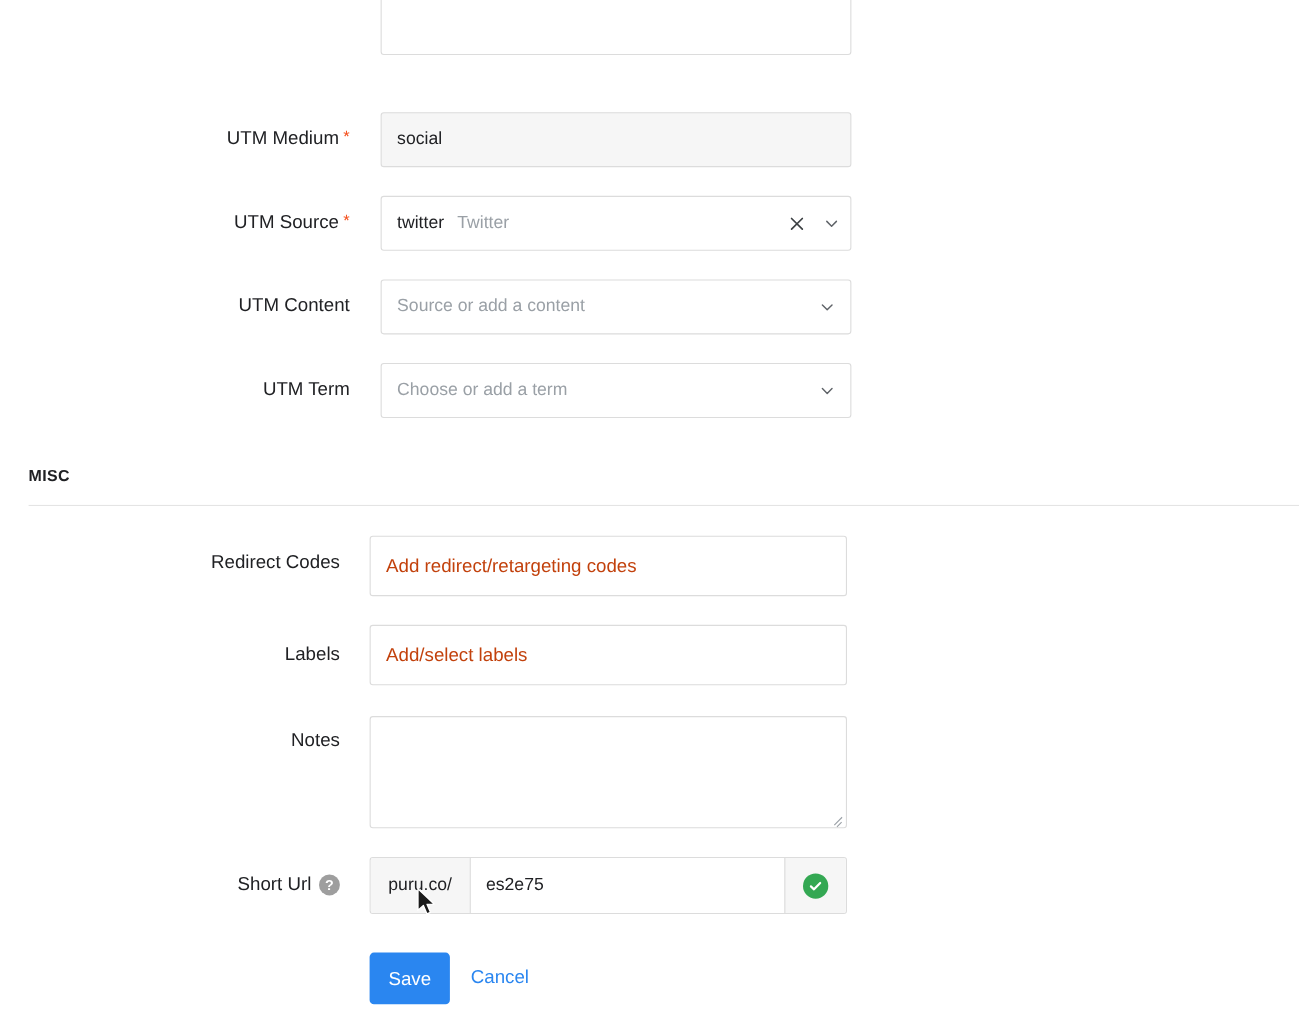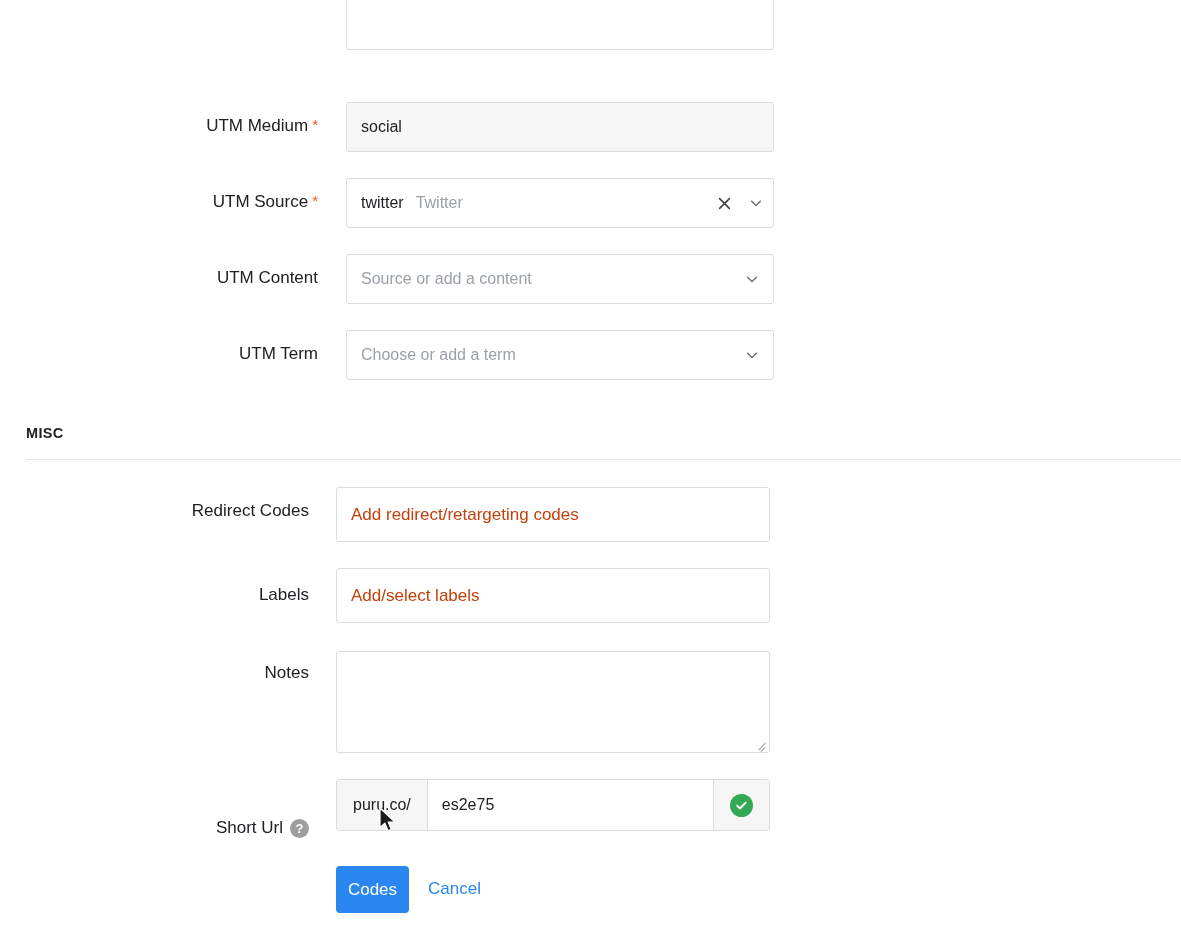--- a/index.html
+++ b/index.html
@@ -229,36 +229,36 @@
   </div>
 
   <div class="label" style="position:absolute; left:0; top:664px; width:309px;">
     <span>Notes</span>
   </div>
   <div class="ta" style="position:absolute; left:336px; top:651px; width:434px; height:102px;">
     <span class="ph" style="top:10px;"></span>
     <span class="resize"></span>
   </div>
 
-  <div class="label" style="position:absolute; left:0; top:819px; width:309px;padding-left:28px;">
+  <div class="label" style="position:absolute; left:0; top:795px; width:309px;padding-left:28px;">
     <span>Short Url</span><span class="help-icon">?</span>
   </div>
   <div class="su-group" style="left:336px; top:779px; width:434px; height:52px;">
     <span class="su-prefix">puru.co/</span>
     <span class="su-input">es2e75</span>
     <span class="su-status">
       <span class="check-circle">
         <svg viewBox="0 0 16 16" width="15" height="15" aria-hidden="true">
           <path d="M3.4 8.3 L6.4 11.2 L12.4 5" stroke="#ffffff" stroke-width="2.1" fill="none" stroke-linecap="round" stroke-linejoin="round"></path>
         </svg>
       </span>
     </span>
   </div>
 
-  <button class="btn-save" style="left:336px; top:866px; width:73px; height:47px;">Codes</button>
+  <button class="btn-save" style="left:336px; top:866px; width:73px; height:47px;">Save</button>
   <button class="btn-cancel" style="left:422px; top:878px;">Cancel</button>
 
   <span class="cursor" style="left:379px; top:807px;">
     <svg width="20" height="28" viewBox="0 0 20 28" aria-hidden="true">
       <path d="M1 1 L1 20.5 L5.9 16.2 L9.1 23.8 L12.3 22.4 L9.2 15.1 L15.6 14.9 Z" fill="#1a1a1a" stroke="#ffffff" stroke-width="1.2" stroke-linejoin="round"></path>
     </svg>
   </span>
 
 </div>
 

